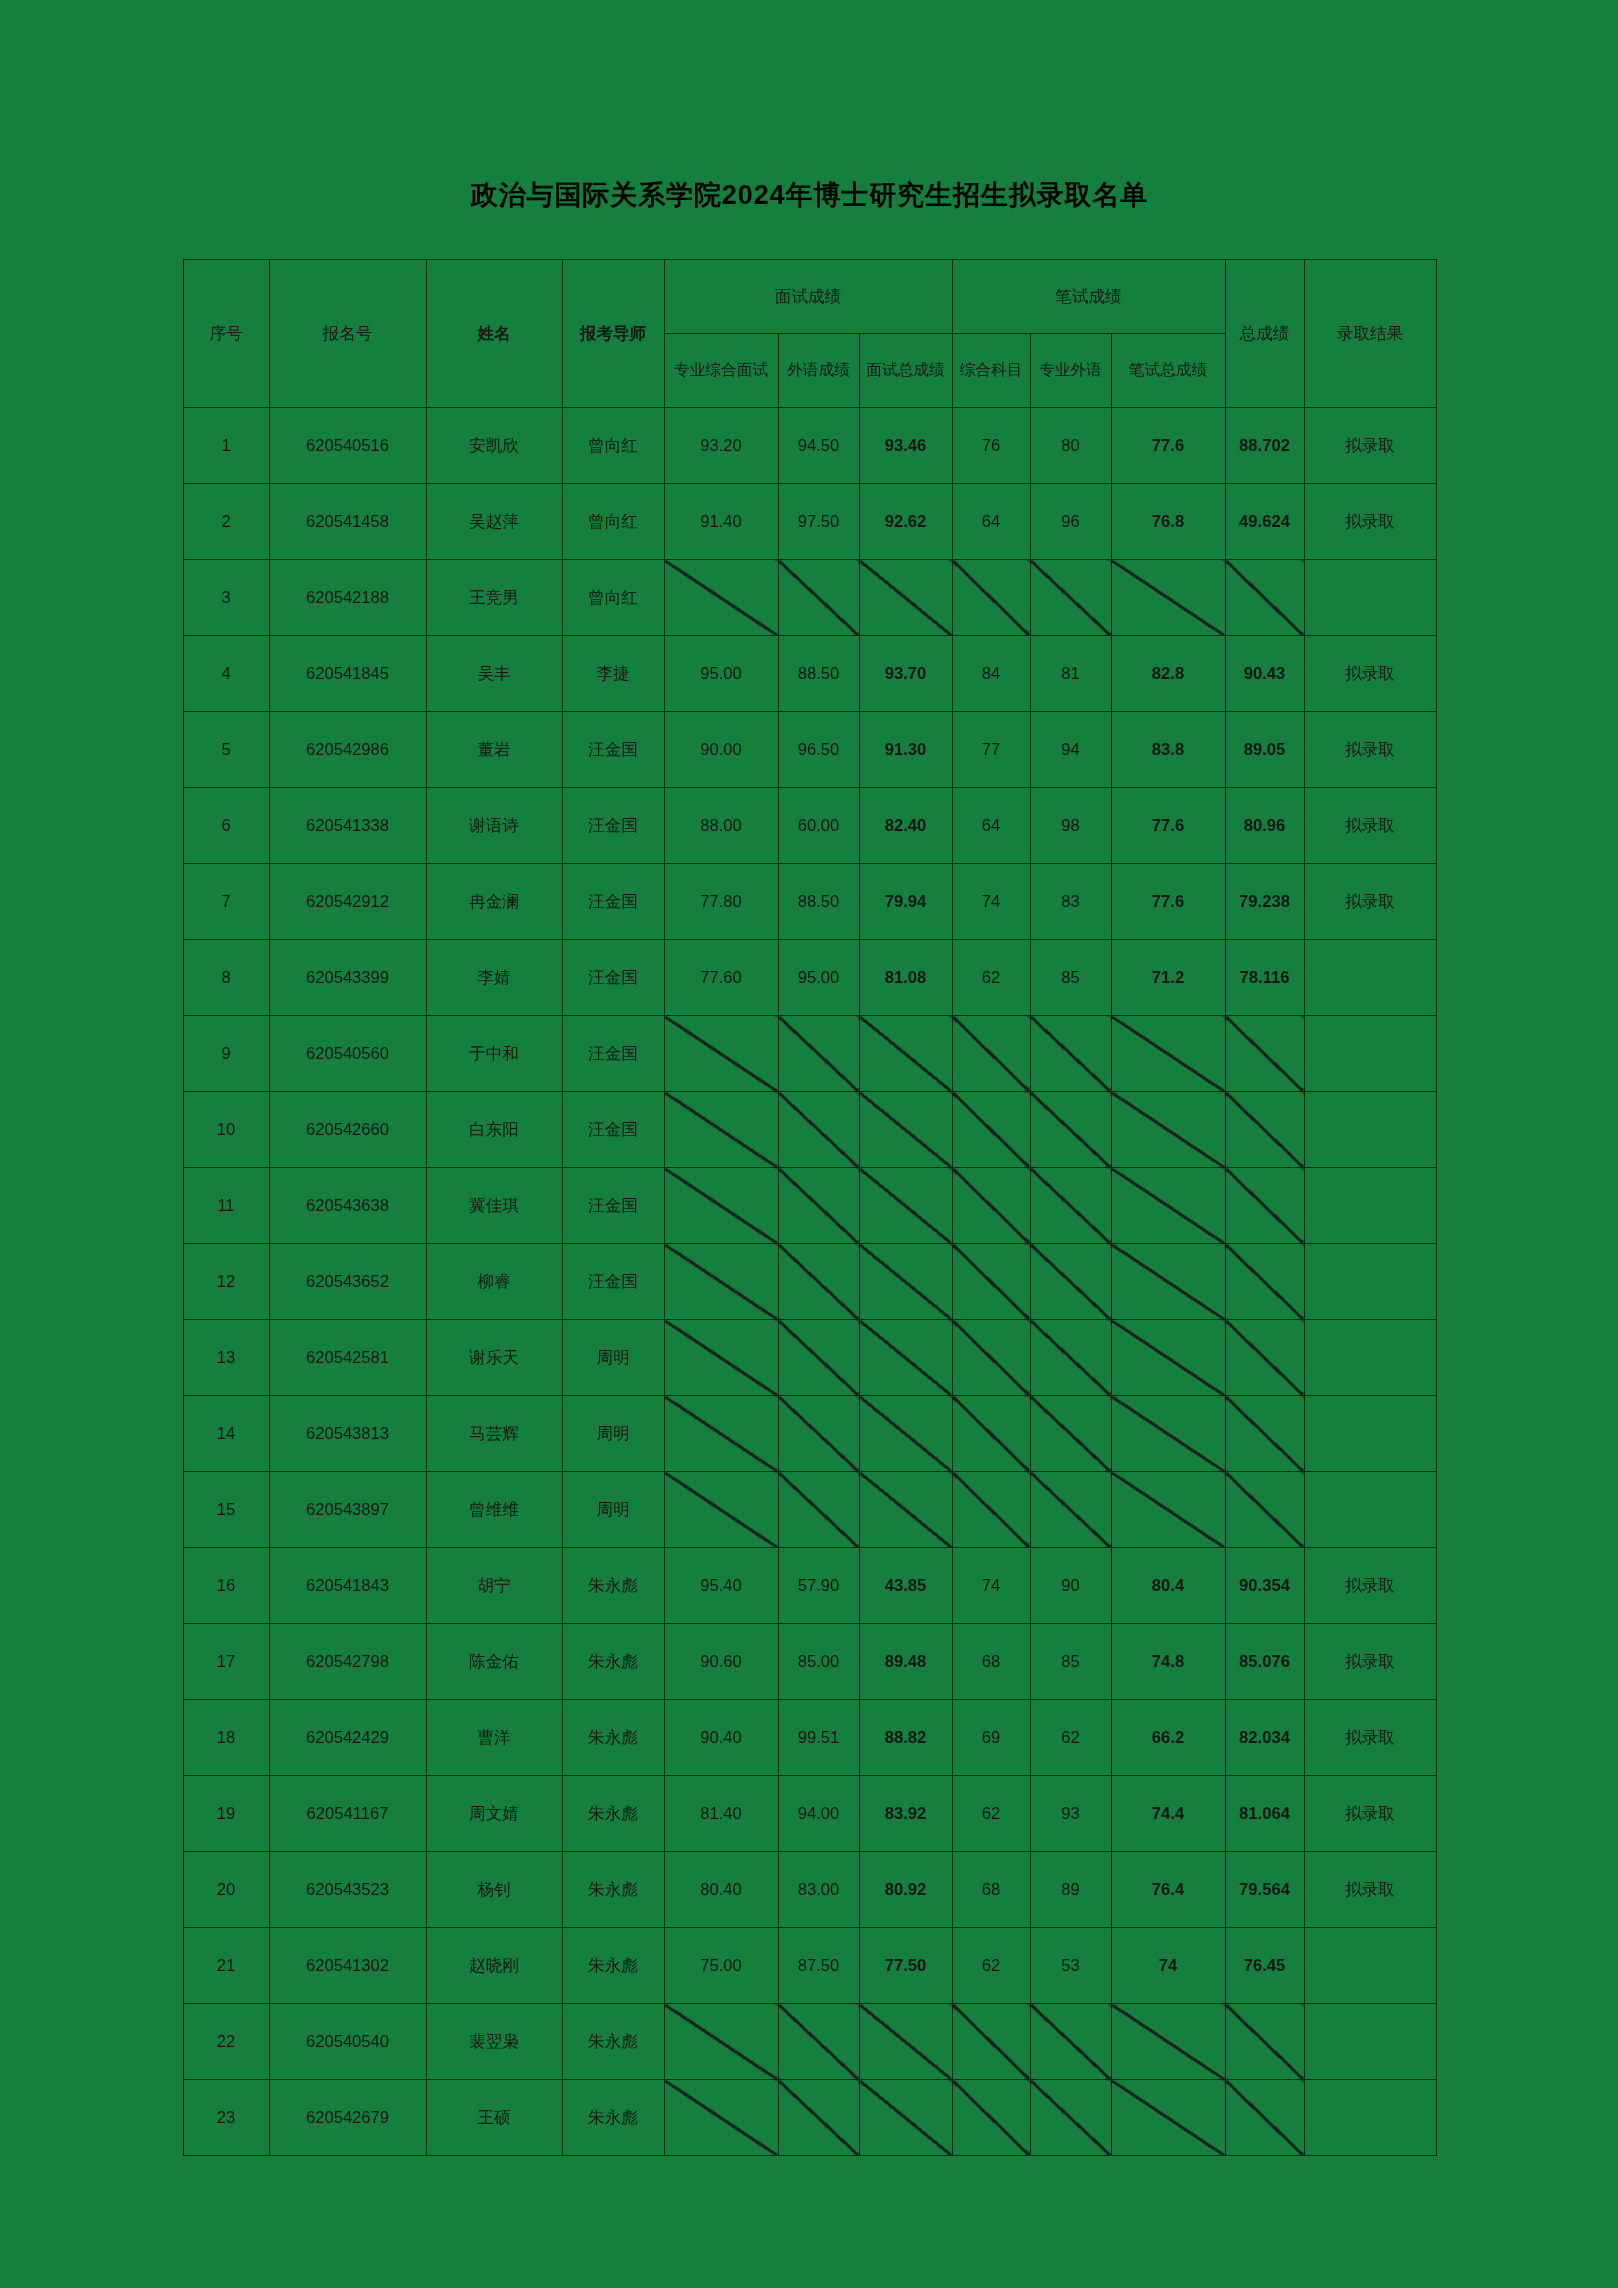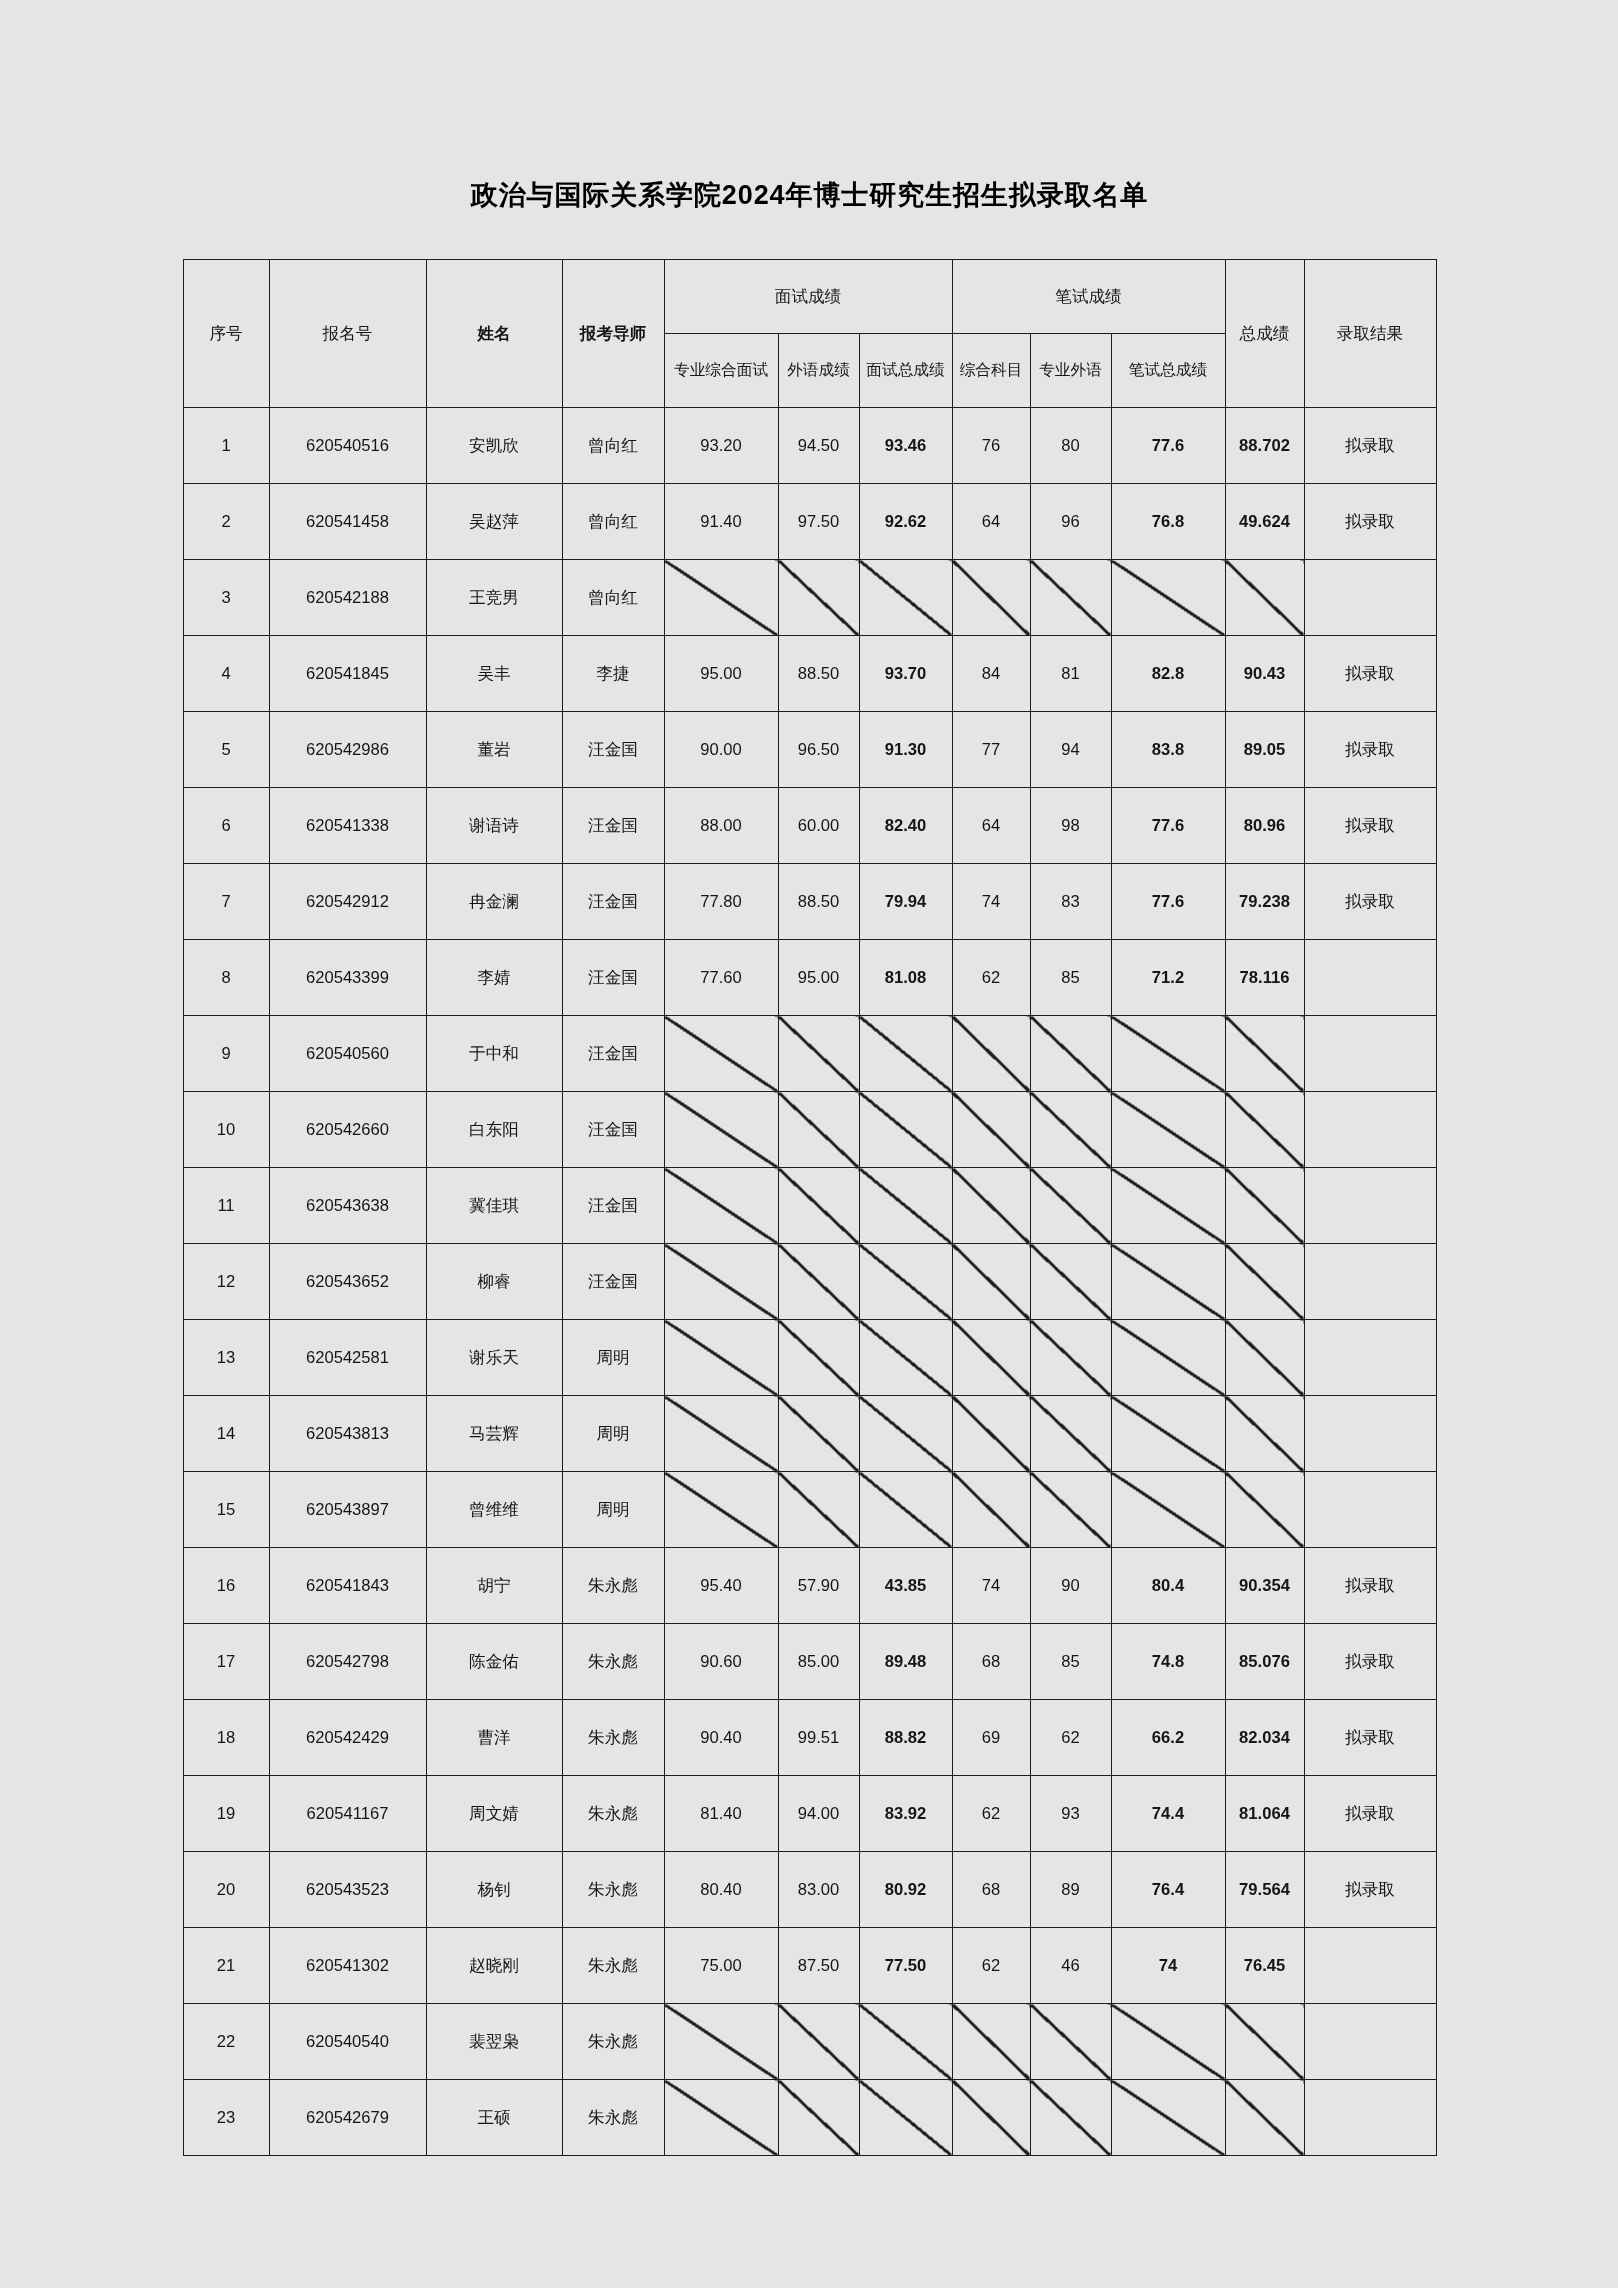--- a/index.html
+++ b/index.html
@@ -6,21 +6,21 @@
     margin: 0;
     padding: 0;
     background: #ffffff;
     font-family: "Liberation Sans", "DejaVu Sans", sans-serif;
     color: #1a1a1a;
   }
   .page {
     position: relative;
     width: 1619px;
     height: 2289px;
-    background: #e5e5e5;
+    background: #15803d;
     box-sizing: border-box;
     padding-top: 177px;
   }
   .doc-title {
     margin: 0 0 46px 0;
     text-align: center;
     font-size: 27px;
     font-weight: bold;
     letter-spacing: 0.9px;
     color: #000000;
@@ -384,21 +384,21 @@
         </tr>
         <tr>
           <td>21</td>
           <td>620541302</td>
           <td>赵晓刚</td>
           <td>朱永彪</td>
           <td>75.00</td>
           <td>87.50</td>
           <td class="bold">77.50</td>
           <td>62</td>
-          <td>46</td>
+          <td>53</td>
           <td class="bold">74</td>
           <td class="bold">76.45</td>
           <td></td>
         </tr>
         <tr>
           <td>22</td>
           <td>620540540</td>
           <td>裴翌枭</td>
           <td>朱永彪</td>
           <td class="diag"></td>

